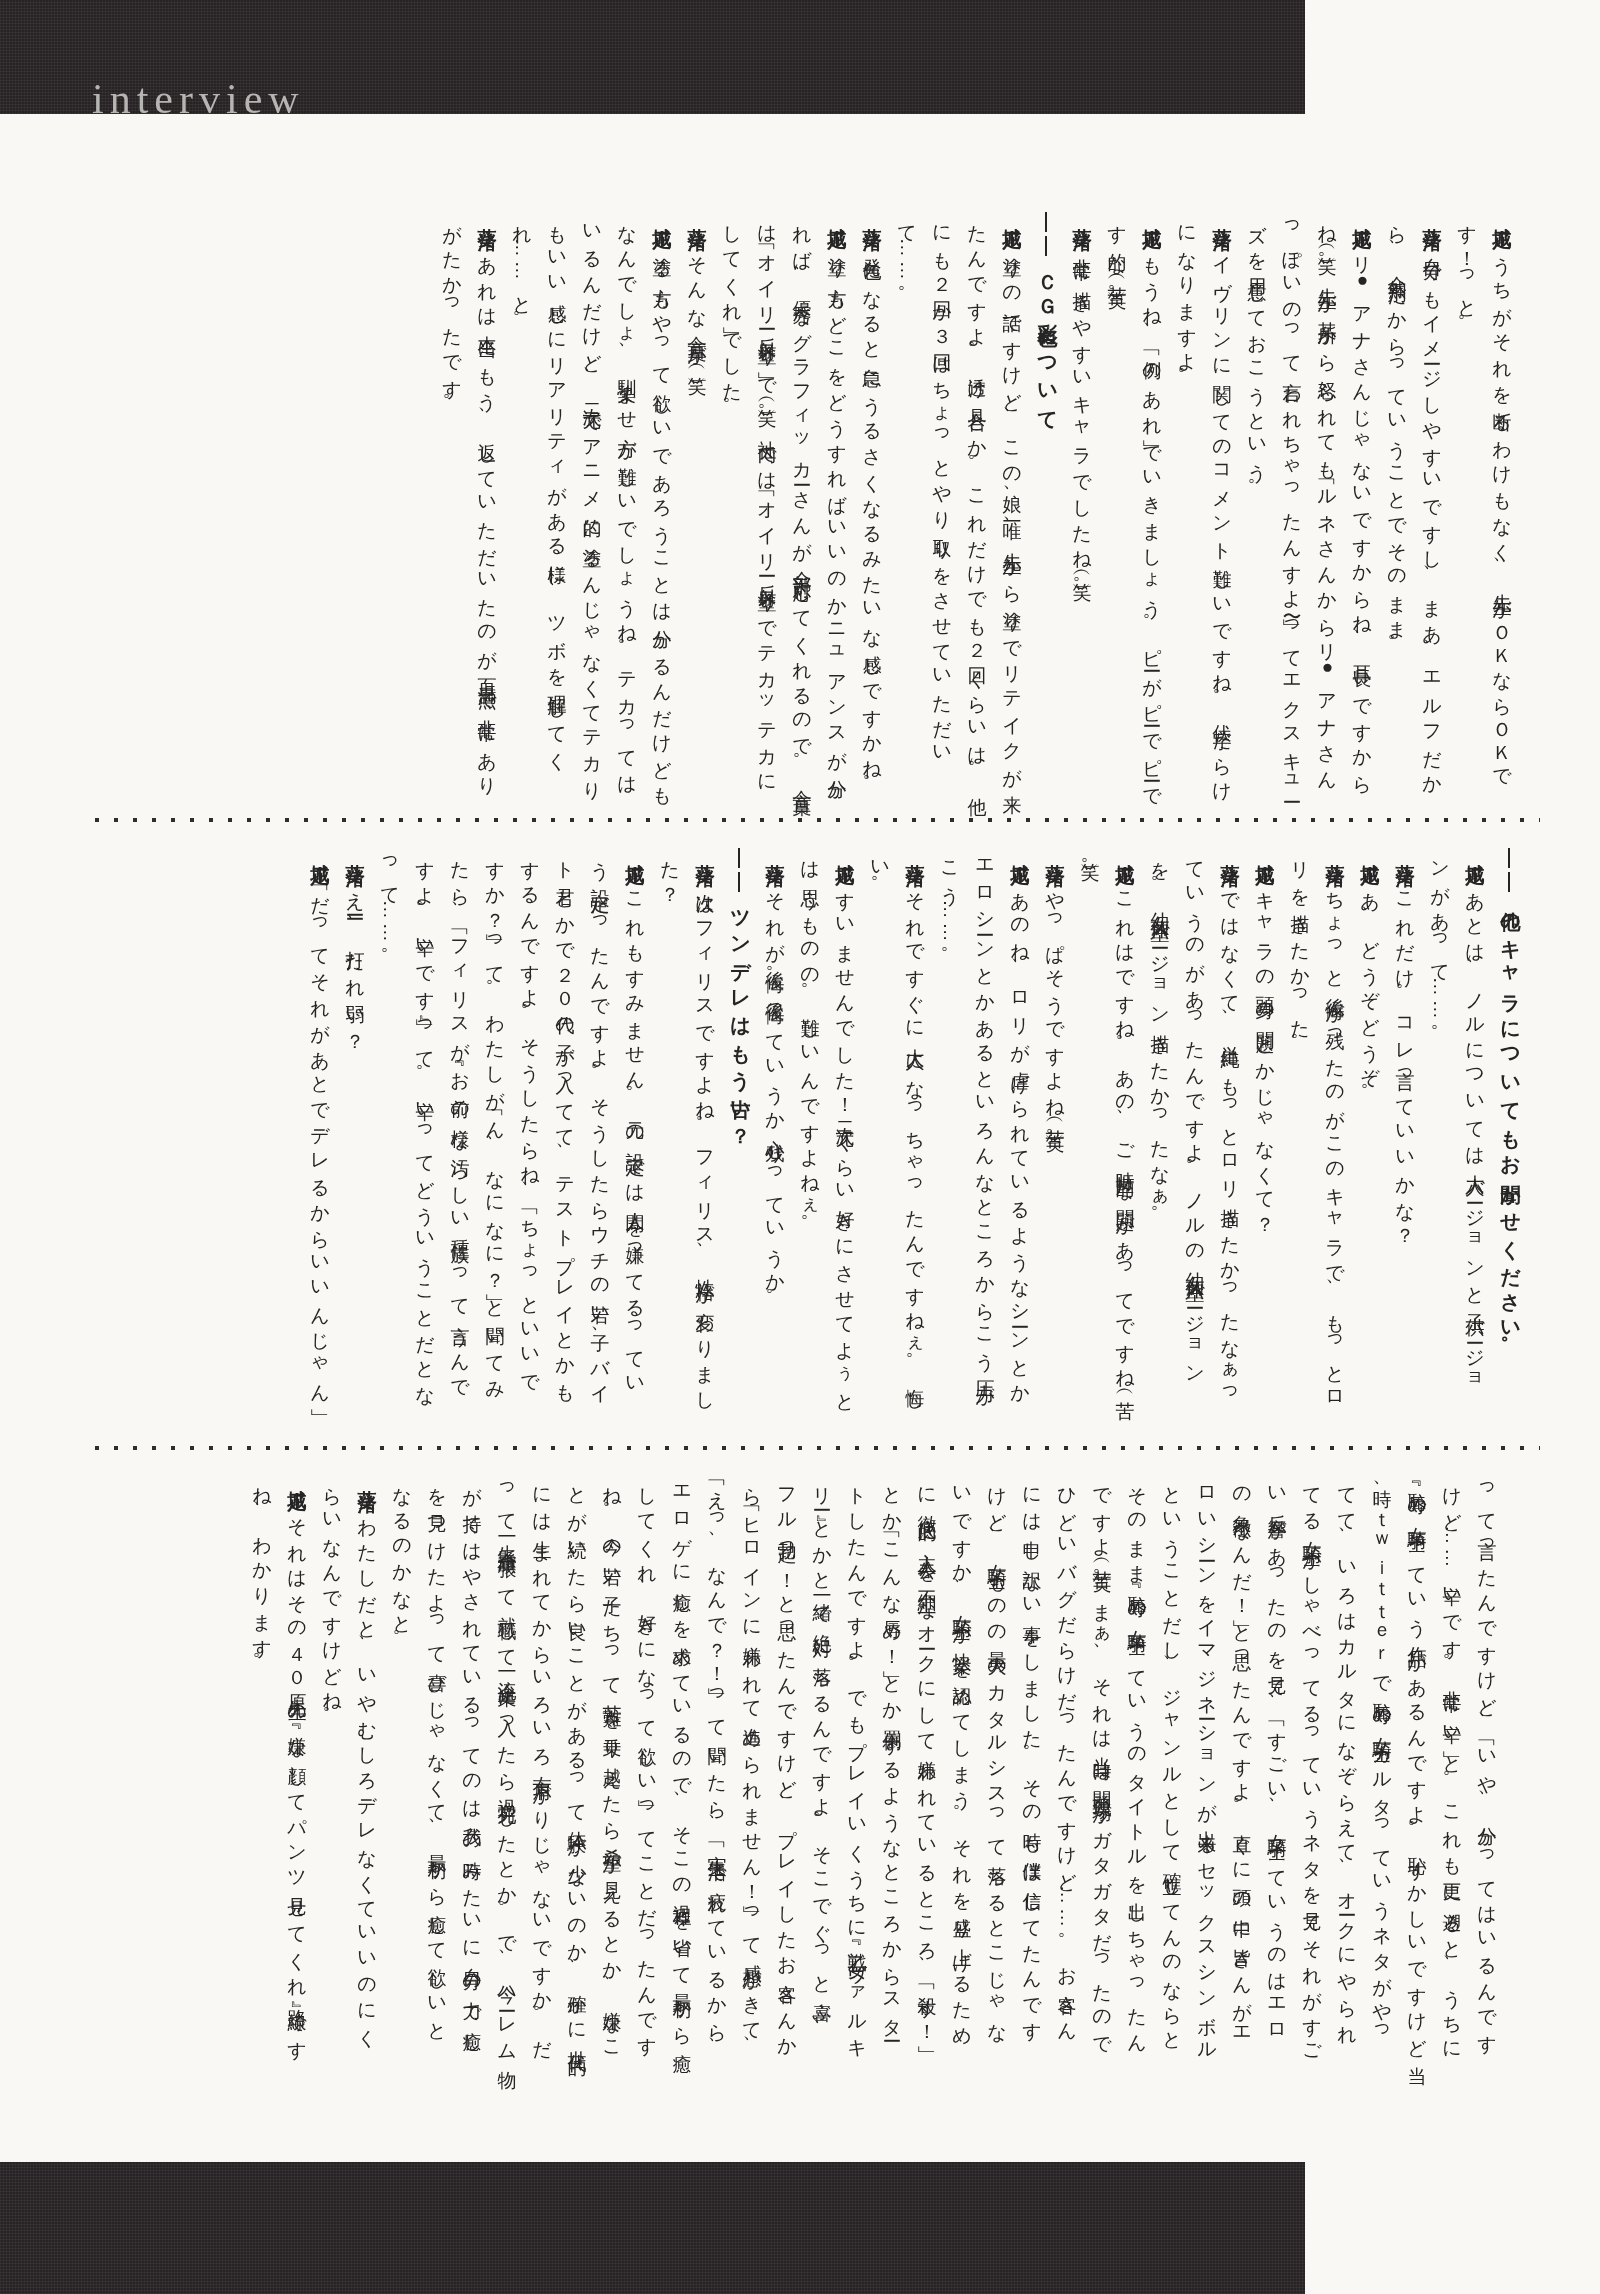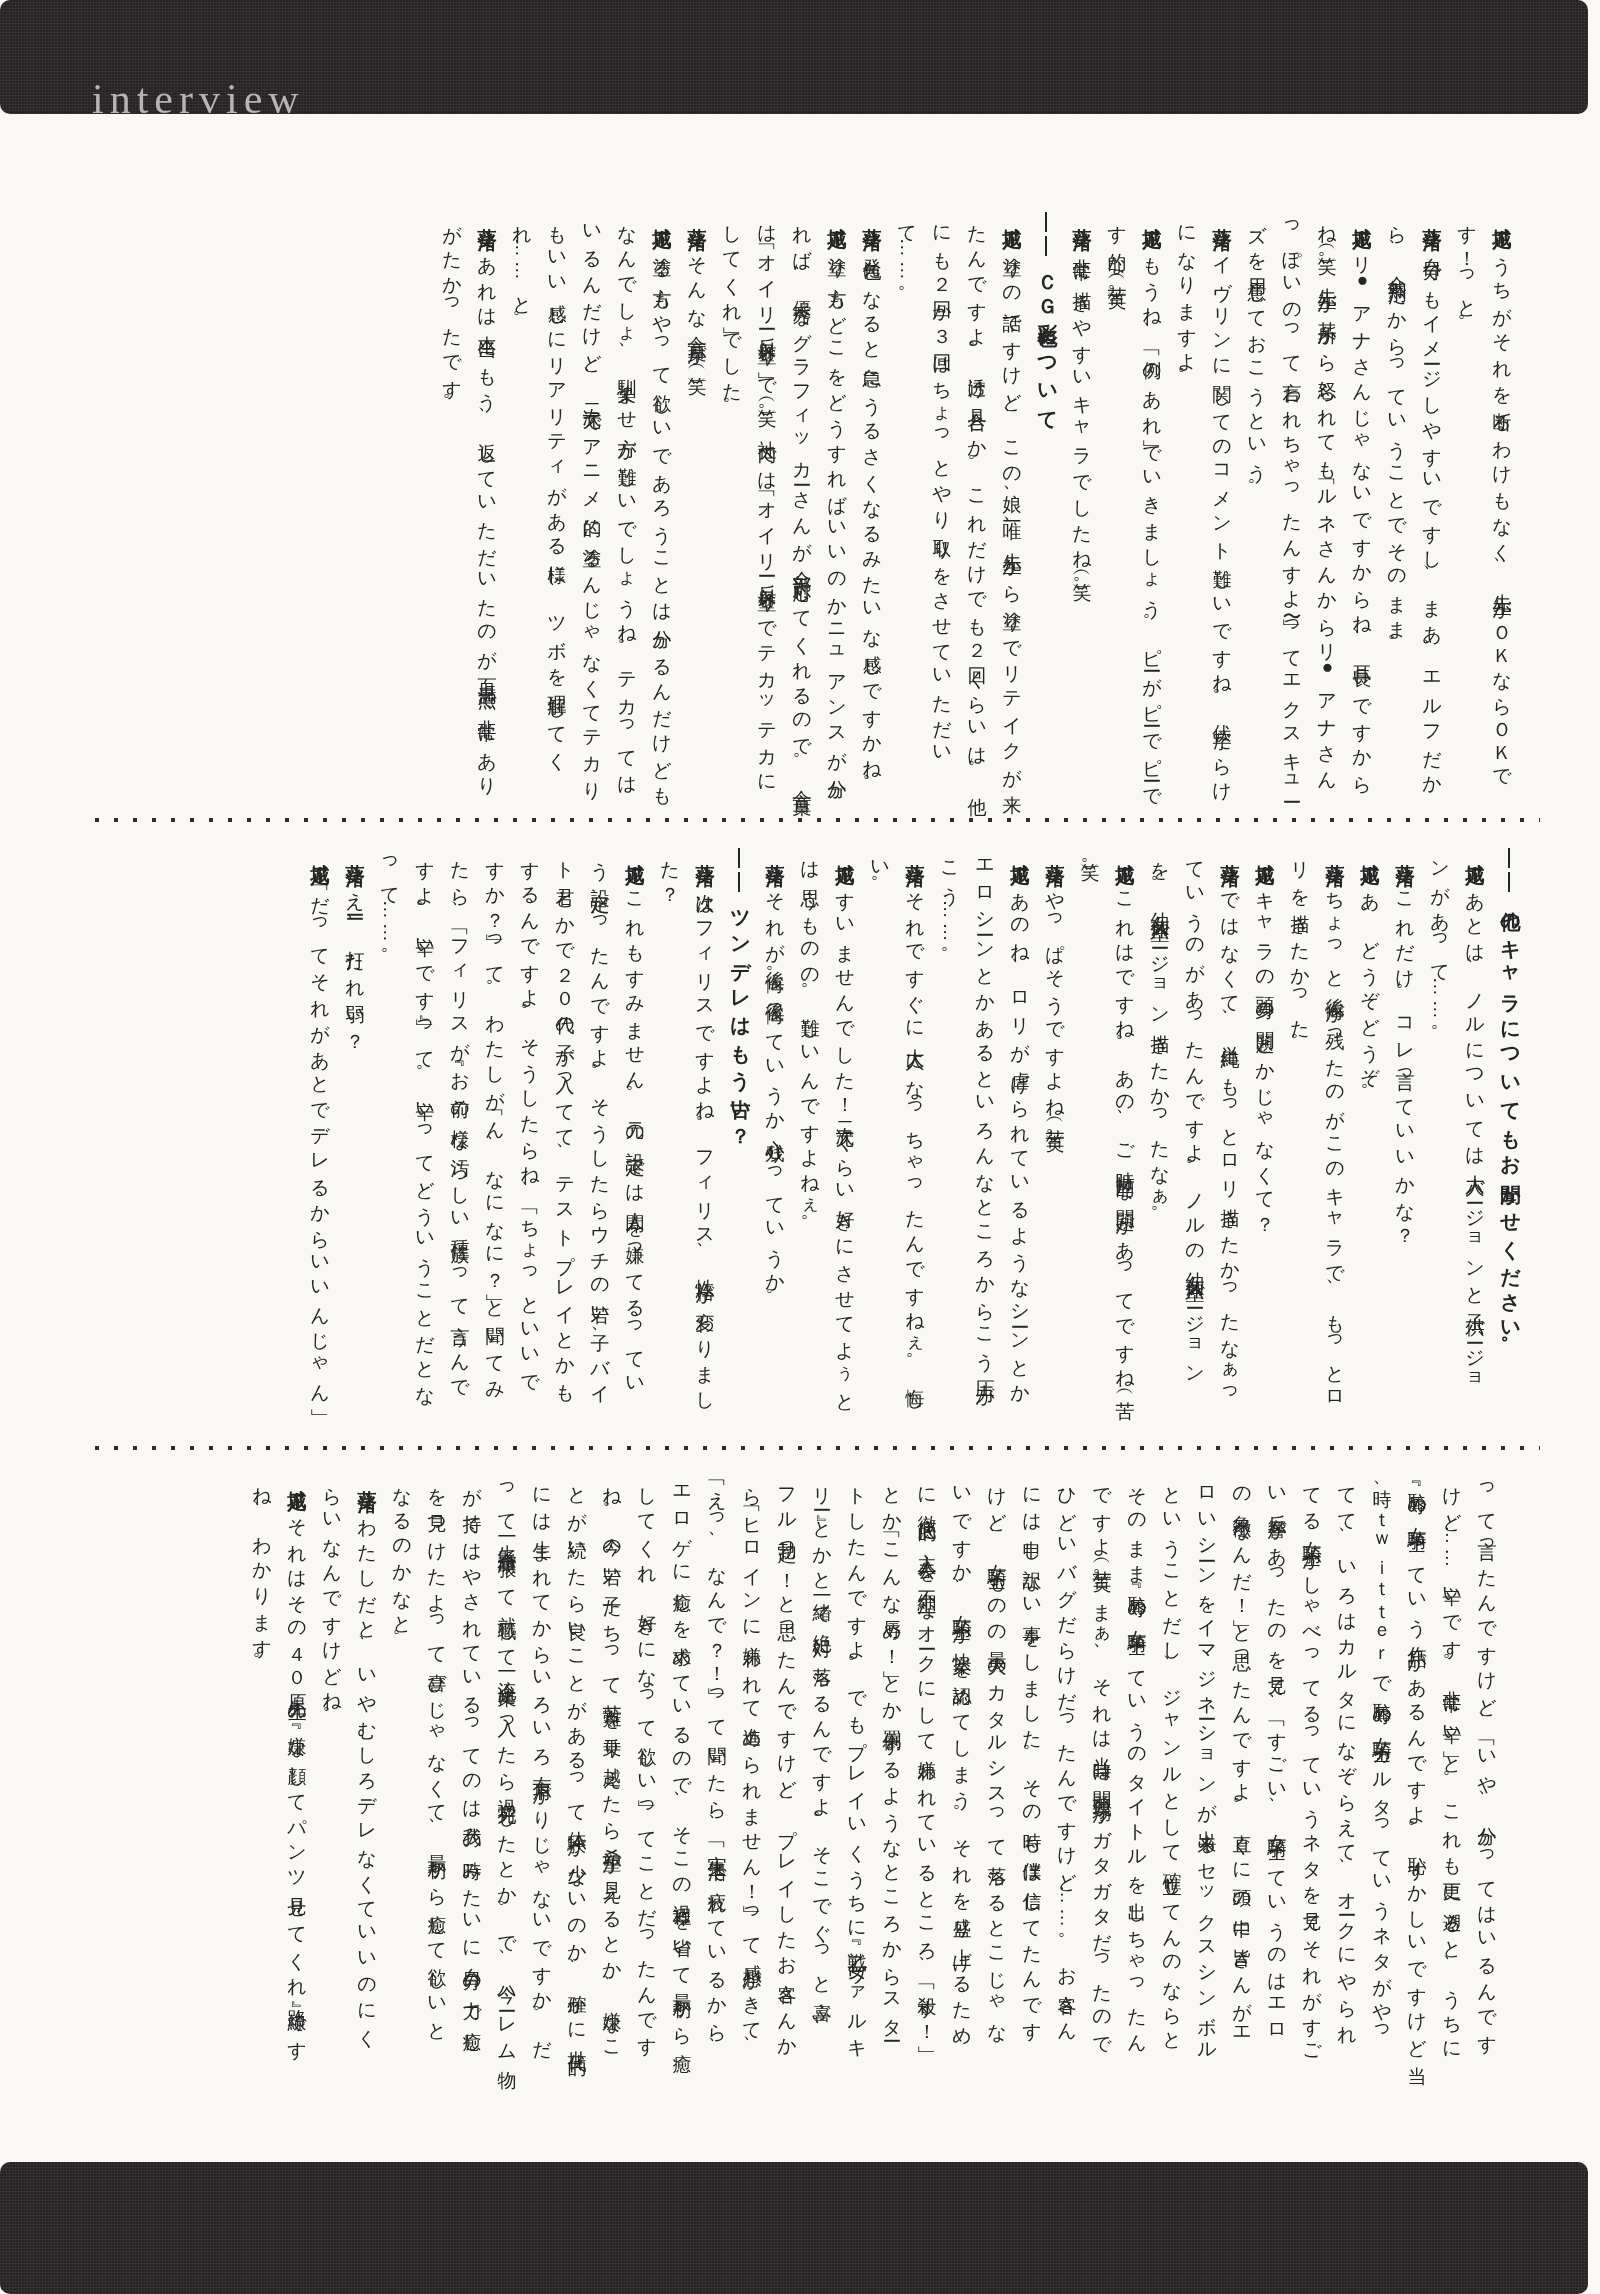--- a/index.html
+++ b/index.html
@@ -5,26 +5,25 @@
   html,body{margin:0;padding:0;background:#555;}
   .page{
     position:relative;
     width:1600px;height:2294px;
     background:#f9f8f5;
     overflow:hidden;
     font-family:"Liberation Sans","DejaVu Sans",sans-serif;
   }
   
   .bar{
-    position:absolute;left:0;width:1588px;
+    position:absolute;left:0;width:1305px;
     background-color:#272324;
     background-image:
       repeating-linear-gradient(0deg, rgba(255,255,255,0.05) 0 1px, transparent 1px 3px),
       repeating-linear-gradient(90deg, rgba(255,255,255,0.04) 0 1px, transparent 1px 3px);
-    border-radius: 10px;
   }
   #top-bar{top:0;height:114px;}
   #bottom-bar{top:2162px;height:132px;}
   #interview-logo{
     position:absolute;left:92px;bottom:-6px;
     font-family:"Liberation Serif","DejaVu Serif",serif;
     font-size:42px;line-height:1;
     color:#b7b5b3;letter-spacing:6px;
   }
   

